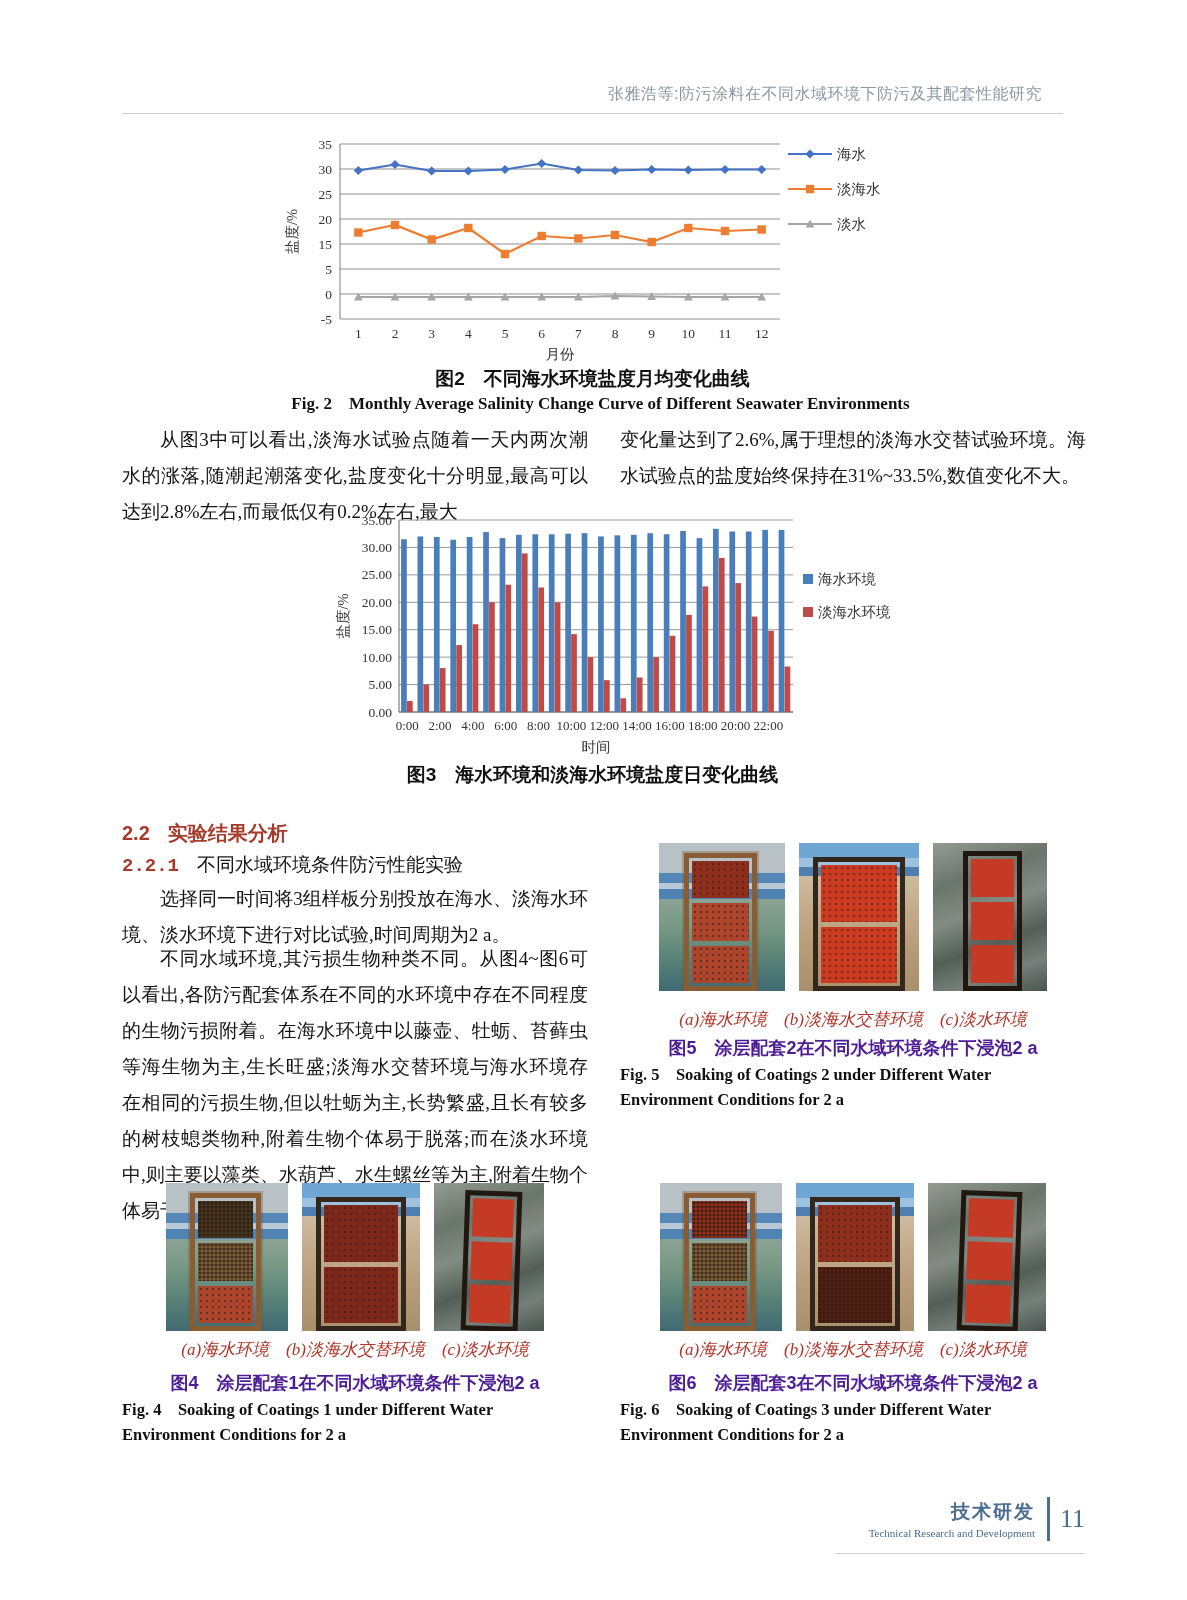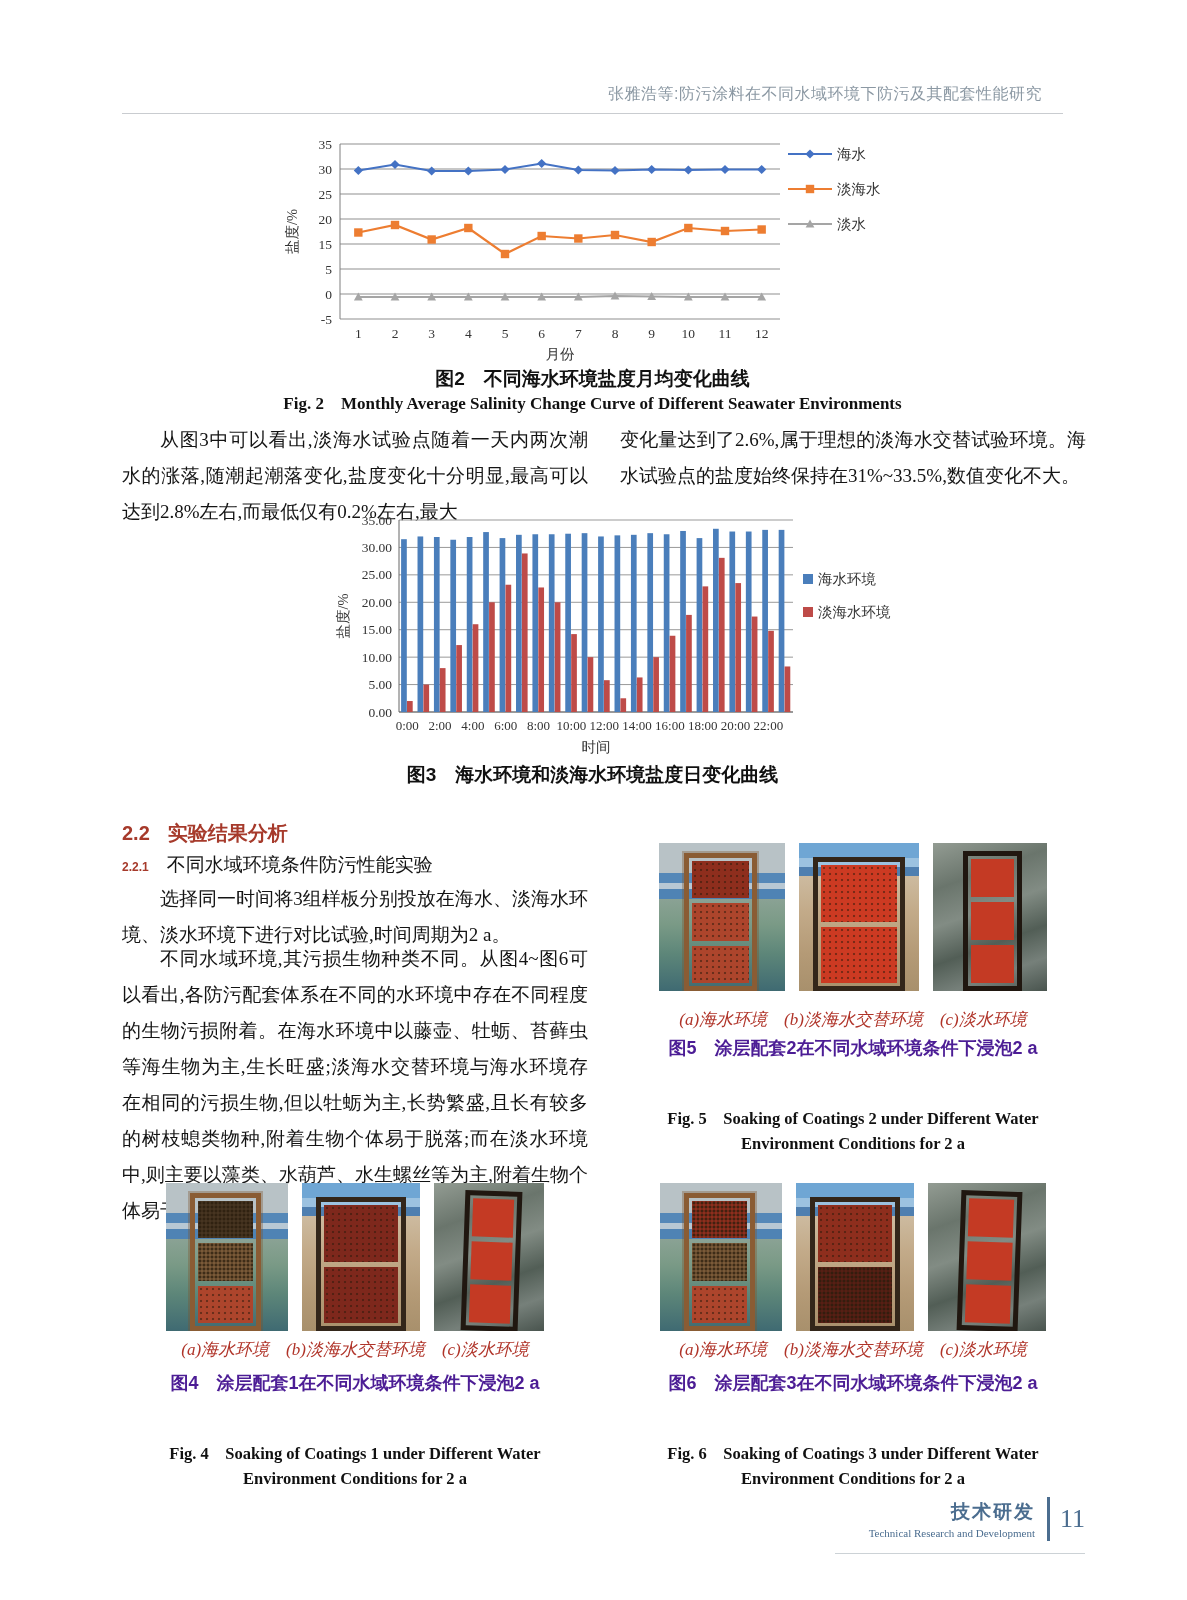--- a/index.html
+++ b/index.html
@@ -8,30 +8,30 @@
   .abs{position:absolute;}
   
   .running-head{top:84px;left:122px;width:920px;text-align:right;font-size:16px;color:#8b98a3;
                 font-family:"Liberation Sans",sans-serif;letter-spacing:.5px;}
   .head-rule{top:113px;left:122px;width:941px;height:1px;background:#c9ccd0;}
   
   svg text{font-family:"Liberation Serif",serif;fill:#333;}
   
   .cap-cn{left:122px;width:941px;text-align:center;font-family:"Liberation Sans",sans-serif;
           font-weight:700;font-size:19px;color:#111;}
-  .cap-en{left:122px;width:941px;text-align:center;font-weight:700;font-size:17px;color:#111;}
+  .cap-en{left:130px;width:941px;text-align:center;font-weight:700;font-size:17px;color:#111;}
   .col-left{left:122px;width:466px;}
   .col-right{left:620px;width:466px;}
   .cap-cn2{text-align:center;font-family:"Liberation Sans",sans-serif;font-weight:700;font-size:18px;color:#4c1d95;}
-  .cap-en2{text-align:center;font-weight:700;font-size:16.5px;color:#111;margin-top:44px;}
+  .cap-en2{font-weight:700;font-size:16.5px;color:#111;}
   .body-text{font-size:19px;line-height:36px;text-align:justify;color:#141414;}
   .indent{text-indent:2em;}
   .sec-head{font-family:"Liberation Sans",sans-serif;font-weight:700;font-size:20px;color:#a63a2b;}
   .sec-head .gap{display:inline-block;width:18px;}
-  .sub-no{font-family:Liberation Sans, sans-serif;font-weight:700;font-size:12px;color:#a63a2b;}
+  .sub-no{font-family:Liberation Mono, monospace;font-weight:700;font-size:19px;color:#a63a2b;}
   .sub-title{font-size:19px;color:#141414;margin-left:18px;}
   .sublabels{text-align:center;color:#b03429;font-size:17px;font-style:italic;}
   
   .photo-row{display:flex;justify-content:center;gap:14px;align-items:flex-start;}
   .photo{position:relative;height:148px;overflow:hidden;flex:0 0 auto;}
   .frame{position:absolute;left:20%;right:22%;top:10px;bottom:0;border:5px solid #7c5130;
          display:flex;flex-direction:column;gap:5px;padding:3px;}
   .frame-rust{border-color:#8a5c34;box-shadow:0 0 0 2px rgba(122,82,42,.35);}
   .frame-dark{border-color:#33261a;}
   .frame-black{border-color:#201710;}

